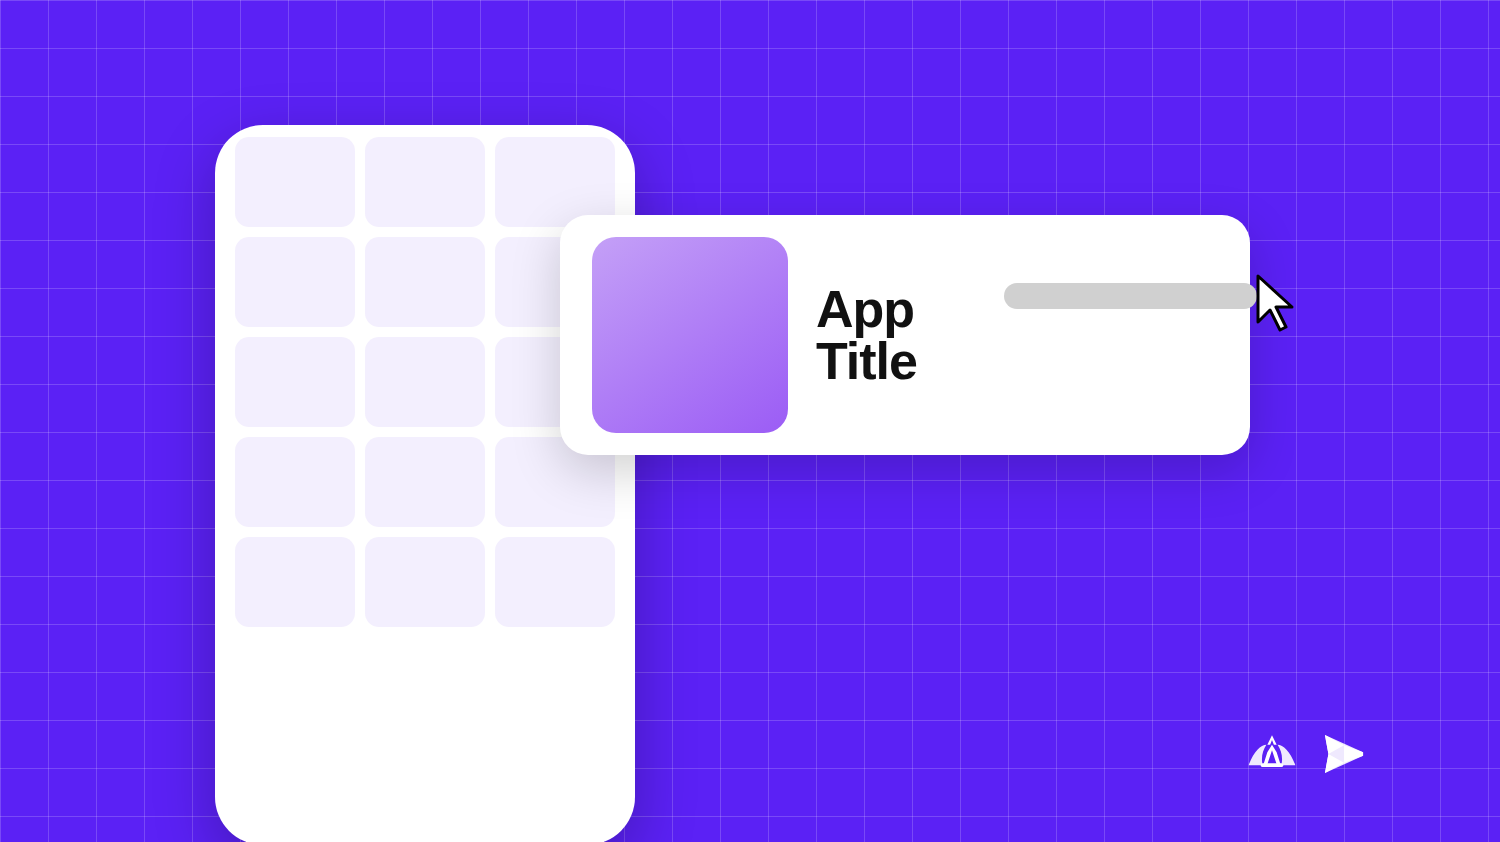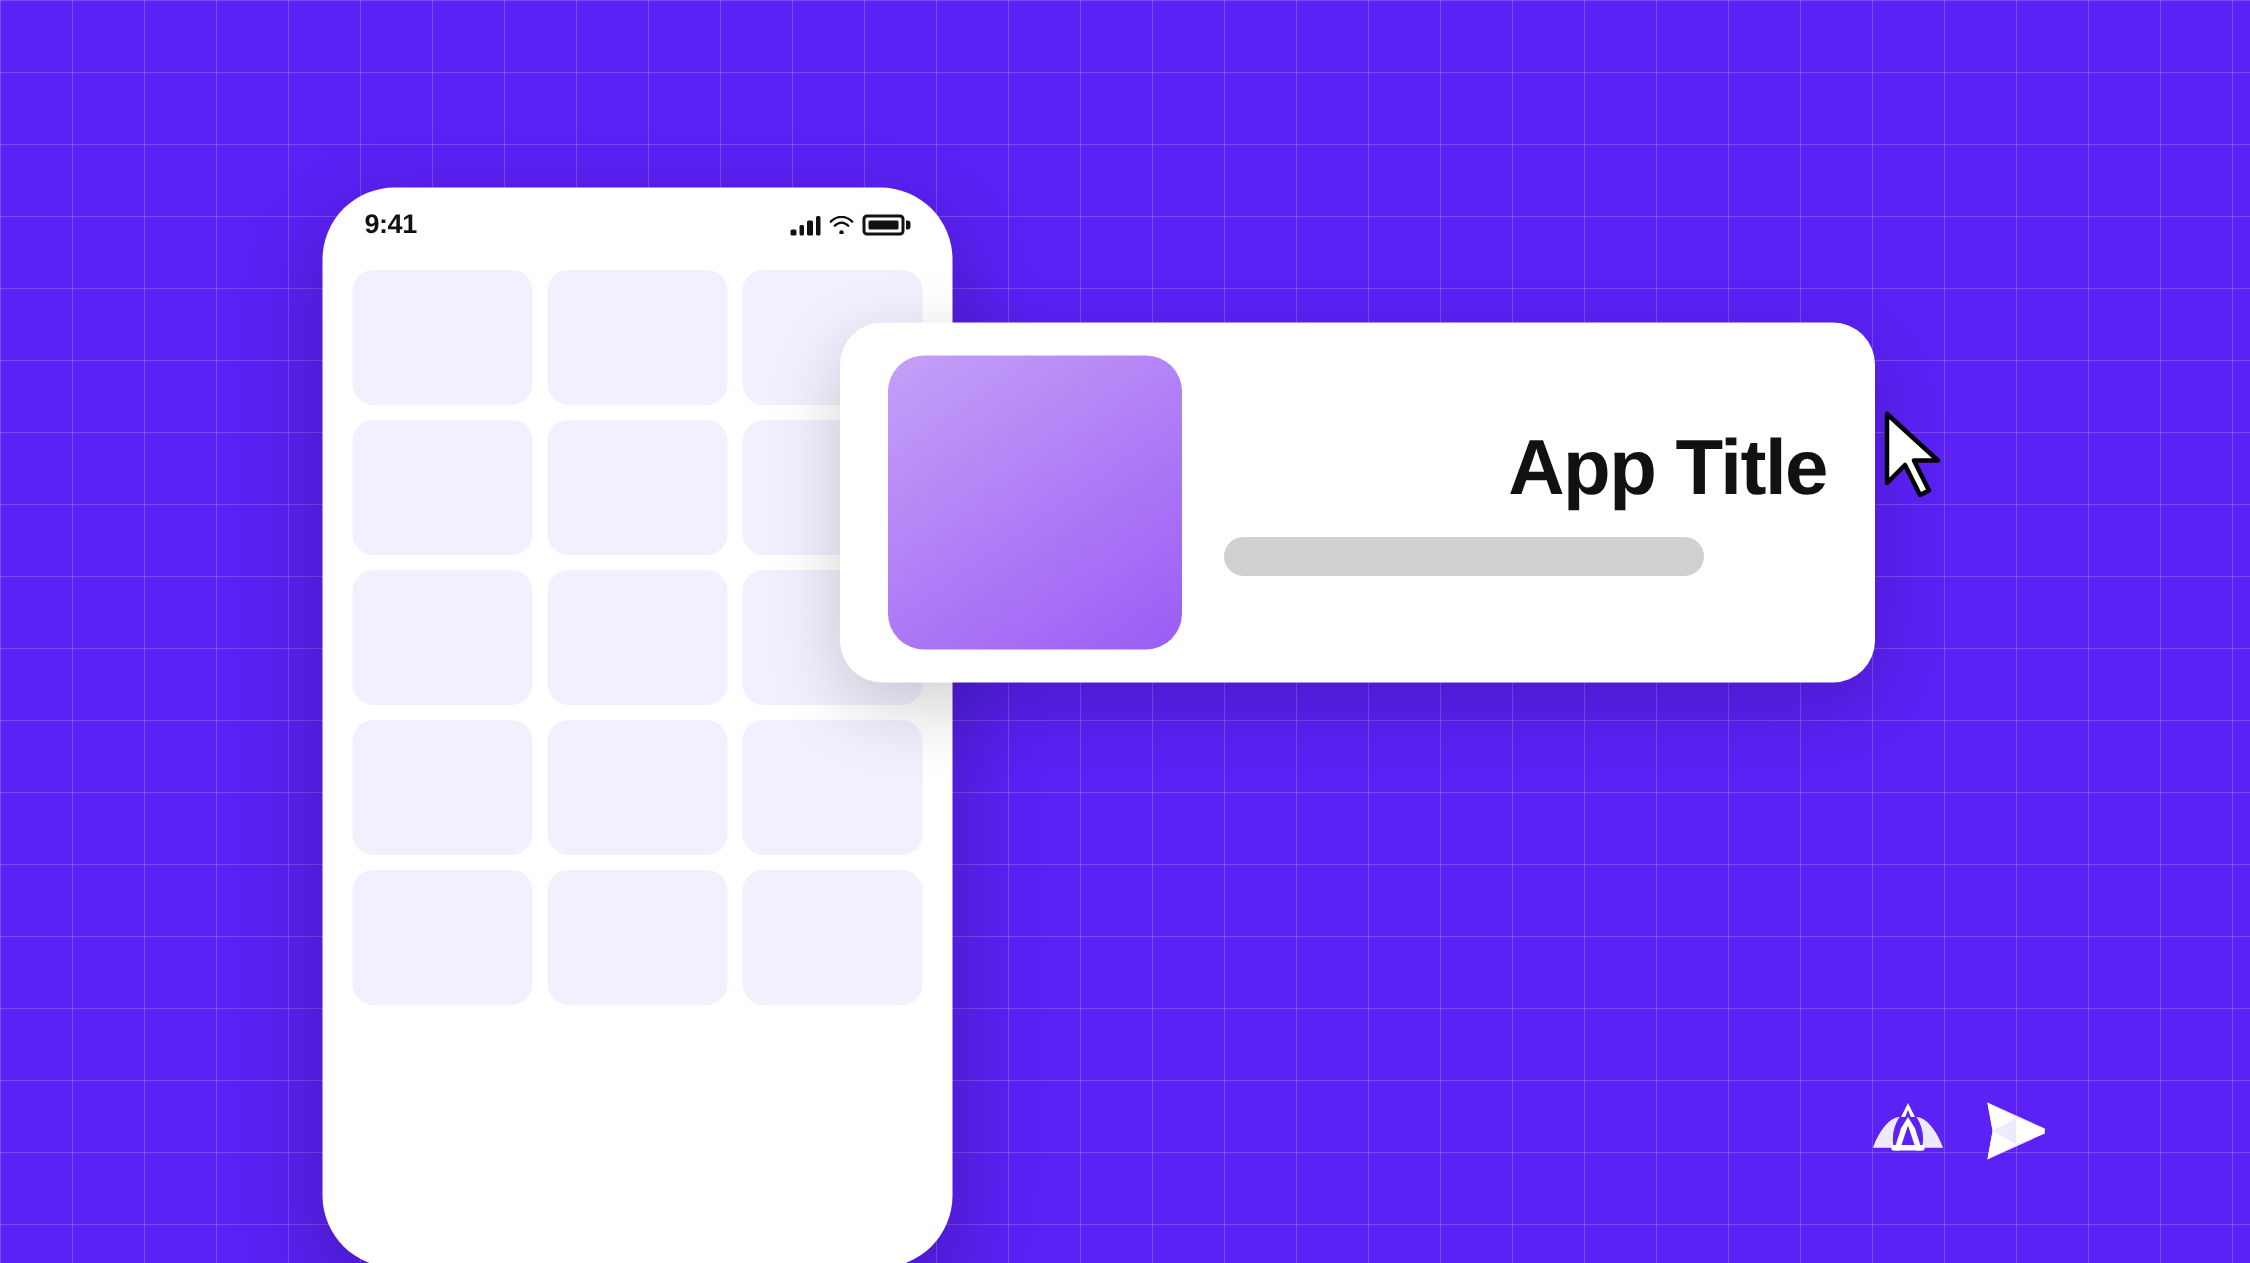--- a/index.html
+++ b/index.html
@@ -143,23 +143,22 @@
       width: 196px;
       height: 196px;
       background: linear-gradient(145deg, #c4a0f7, #9b5cf5);
       border-radius: 24px;
       flex-shrink: 0;
     }
 
     .app-info {
       flex: 1;
       display: flex;
-      flex-direction: column;
+      flex-direction: row;
       gap: 20px;
-      text-align: right;
     }
 
     .app-title {
       font-size: 52px;
       font-weight: 700;
       color: #111;
       letter-spacing: -1px;
       line-height: 1;
     }
 
@@ -200,47 +199,20 @@
       width: 52px;
       height: 52px;
     }
   </style>
 </head>
 <body>
 
 <div class="grid-bg"></div>
 
 <div class="phone">
-  <div class="phone-status-bar">
-    <span class="phone-time">9:41</span>
-    <div class="phone-icons">
-
-      <div class="signal-bars">
-        <span></span>
-          <span></span>
-          <span></span>
-          <span></span>
-      </div>
-
-      <div class="wifi-icon">
-        <svg width="16" height="12" viewBox="0 0 16 12">
-          <path d="M8 9.5a1.5 1.5 0 1 1 0 3 1.5 1.5 0 0 1 0-3z" fill="#111"></path>
-          <path d="M3.5 6.5C4.9 5.1 6.4 4.4 8 4.4s3.1.7 4.5 2.1" stroke="#111" stroke-width="1.6" fill="none" stroke-linecap="round"></path>
-          <path d="M0.8 3.8C2.9 1.7 5.3 0.6 8 0.6s5.1 1.1 7.2 3.2" stroke="#111" stroke-width="1.6" fill="none" stroke-linecap="round"></path>
-        </svg>
-      </div>
-
-      <div class="battery-icon">
-        <div class="battery-body">
-          <div class="battery-fill"></div>
-        </div>
-        <div class="battery-tip"></div>
-      </div>
-    </div>
-  </div>
 
   <div class="phone-content">
     <div class="phone-grid-cell"></div>
     <div class="phone-grid-cell"></div>
     <div class="phone-grid-cell"></div>
     <div class="phone-grid-cell"></div>
     <div class="phone-grid-cell"></div>
     <div class="phone-grid-cell"></div>
     <div class="phone-grid-cell"></div>
     <div class="phone-grid-cell"></div>

